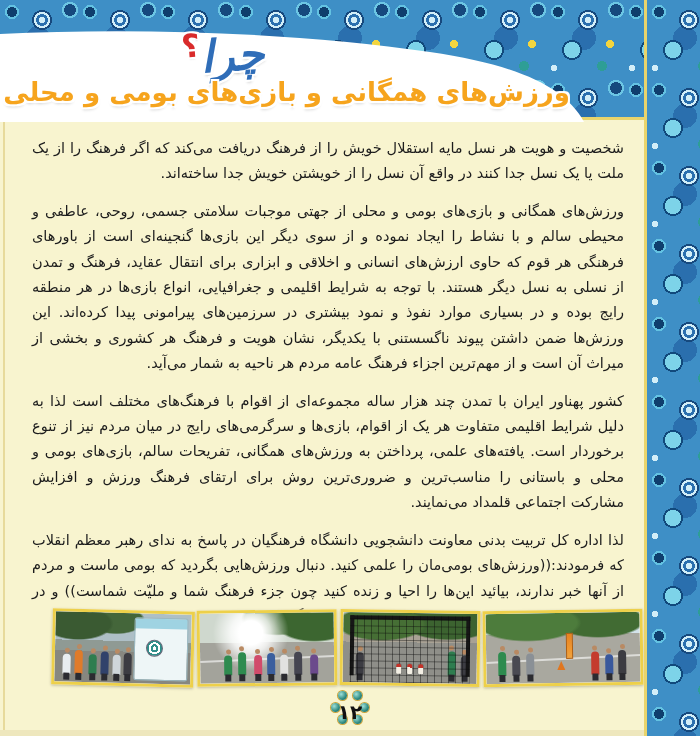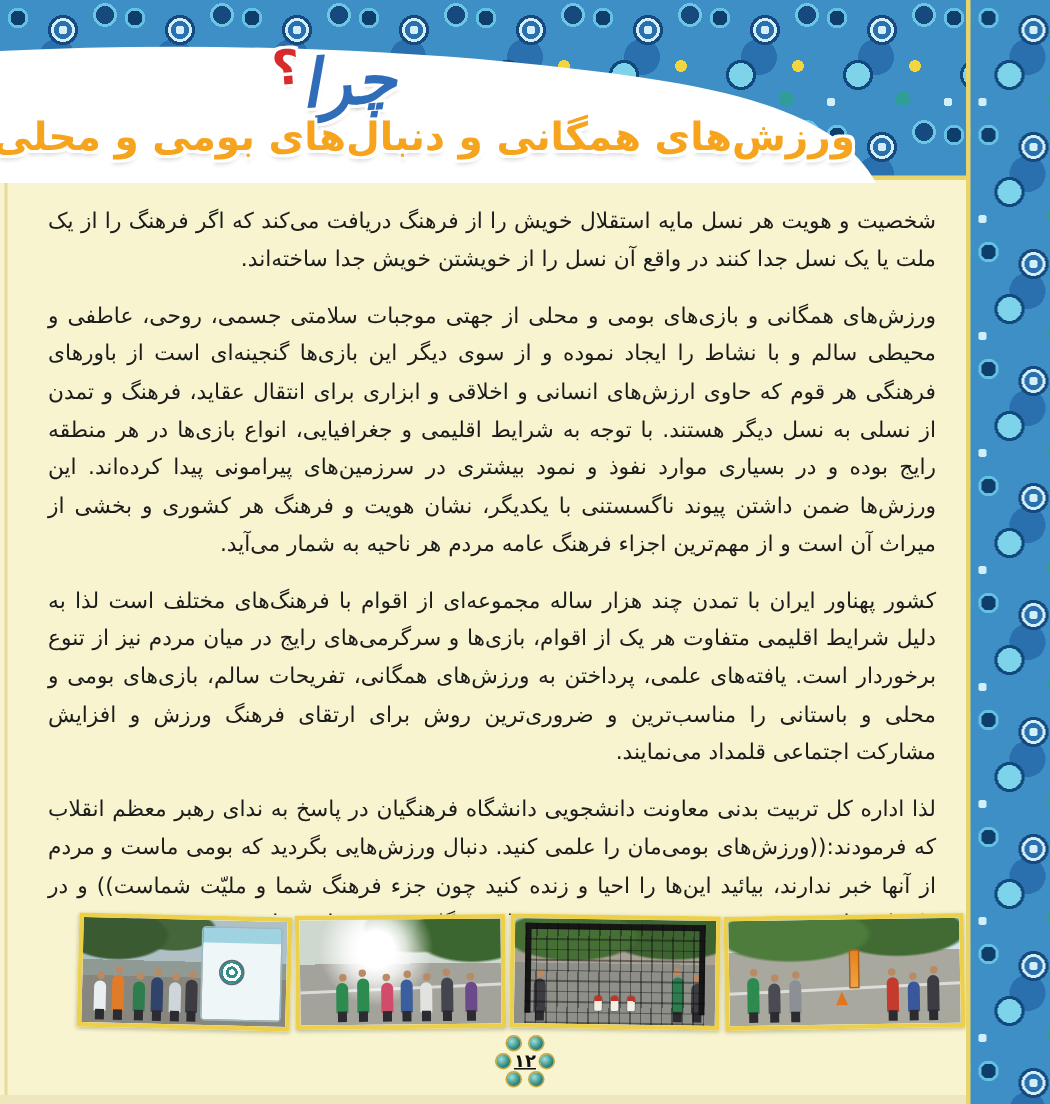--- a/index.html
+++ b/index.html
@@ -120,39 +120,39 @@
 
   
   .ornament{ position:absolute; top:690px; left:50%; transform:translateX(-50%);
       width:46px; height:38px; z-index:2; }
   .dot{ position:absolute; width:9px; height:9px; border-radius:50%;
       background:radial-gradient(circle at 35% 35%, #9fe0d8, #2e8a80 60%, #175a52);
       box-shadow:0 0 0 1px #c9a43c; }
   .d1{ left:33px; top:13px; } .d2{ left:26px; top:1px; } .d3{ left:11px; top:1px; }
   .d4{ left:4px;  top:13px; } .d5{ left:11px; top:25px; } .d6{ left:26px; top:25px; }
   .page-num{ position:absolute; left:0; right:0; top:10px; text-align:center;
-      font-size:12px; font-weight:bold; color:#111;text-decoration:underline; }
+      font-size:20px; font-weight:bold; color:#111; }
 </style>
 </head>
 <body>
 
 <div class="page">
 
   <div class="border-top paisley"></div>
   <div class="border-right paisley"></div>
   <div class="left-edge"></div>
   <div class="bottom-edge"></div>
 
   <svg class="banner" width="700" height="122" viewBox="0 0 700 122" aria-hidden="true">
     <path d="M0,34 C140,27 300,33 430,52 C520,65 566,88 584,122 L0,122 Z" fill="#ffffff"></path>
   </svg>
 
   <div class="q-head" dir="rtl"><span class="q-word">چرا</span><span class="q-mark">؟</span></div>
 
-  <h1 class="title" dir="rtl">ورزش‌های همگانی و دنبال‌های بومی و محلی</h1>
+  <h1 class="title" dir="rtl">ورزش‌های همگانی و بازی‌های بومی و محلی</h1>
 
   <div class="body-text" dir="rtl">
     <p>شخصیت و هویت هر نسل مایه استقلال خویش را از فرهنگ دریافت می‌کند که اگر فرهنگ را از یک ملت یا یک نسل جدا کنند در واقع آن نسل را از خویشتن خویش جدا ساخته‌اند.</p>
     <p>ورزش‌های همگانی و بازی‌های بومی و محلی از جهتی موجبات سلامتی جسمی، روحی، عاطفی و محیطی سالم و با نشاط را ایجاد نموده و از سوی دیگر این بازی‌ها گنجینه‌ای است از باورهای فرهنگی هر قوم که حاوی ارزش‌های انسانی و اخلاقی و ابزاری برای انتقال عقاید، فرهنگ و تمدن از نسلی به نسل دیگر هستند. با توجه به شرایط اقلیمی و جغرافیایی، انواع بازی‌ها در هر منطقه رایج بوده و در بسیاری موارد نفوذ و نمود بیشتری در سرزمین‌های پیرامونی پیدا کرده‌اند. این ورزش‌ها ضمن داشتن پیوند ناگسستنی با یکدیگر، نشان هویت و فرهنگ هر کشوری و بخشی از میراث آن است و از مهم‌ترین اجزاء فرهنگ عامه مردم هر ناحیه به شمار می‌آید.</p>
     <p>کشور پهناور ایران با تمدن چند هزار ساله مجموعه‌ای از اقوام با فرهنگ‌های مختلف است لذا به دلیل شرایط اقلیمی متفاوت هر یک از اقوام، بازی‌ها و سرگرمی‌های رایج در میان مردم نیز از تنوع برخوردار است. یافته‌های علمی، پرداختن به ورزش‌های همگانی، تفریحات سالم، بازی‌های بومی و محلی و باستانی را مناسب‌ترین و ضروری‌ترین روش برای ارتقای فرهنگ ورزش و افزایش مشارکت اجتماعی قلمداد می‌نمایند.</p>
     <p>لذا اداره کل تربیت بدنی معاونت دانشجویی دانشگاه فرهنگیان در پاسخ به ندای رهبر معظم انقلاب که فرمودند:((ورزش‌های بومی‌مان را علمی کنید. دنبال ورزش‌هایی بگردید که بومی ماست و مردم از آنها خبر ندارند، بیائید این‌ها را احیا و زنده کنید چون جزء فرهنگ شما و ملیّت شماست)) و در راستای ماموریت خود مبنی بر توسعه ورزش‌های همگانی بر خود لازم دانسته در خصوص احیاء و گسترش بازی‌های بومی و محلی در دانشگاه‌ها و محیط‌های علم و دانش در بین جوانان دانشجو اقدام به برگزاری نخستین جشنواره ورزش‌های همگانی و بازی‌های بومی و محلی نماید.</p>
   </div>
 
   <div class="photos">
 

